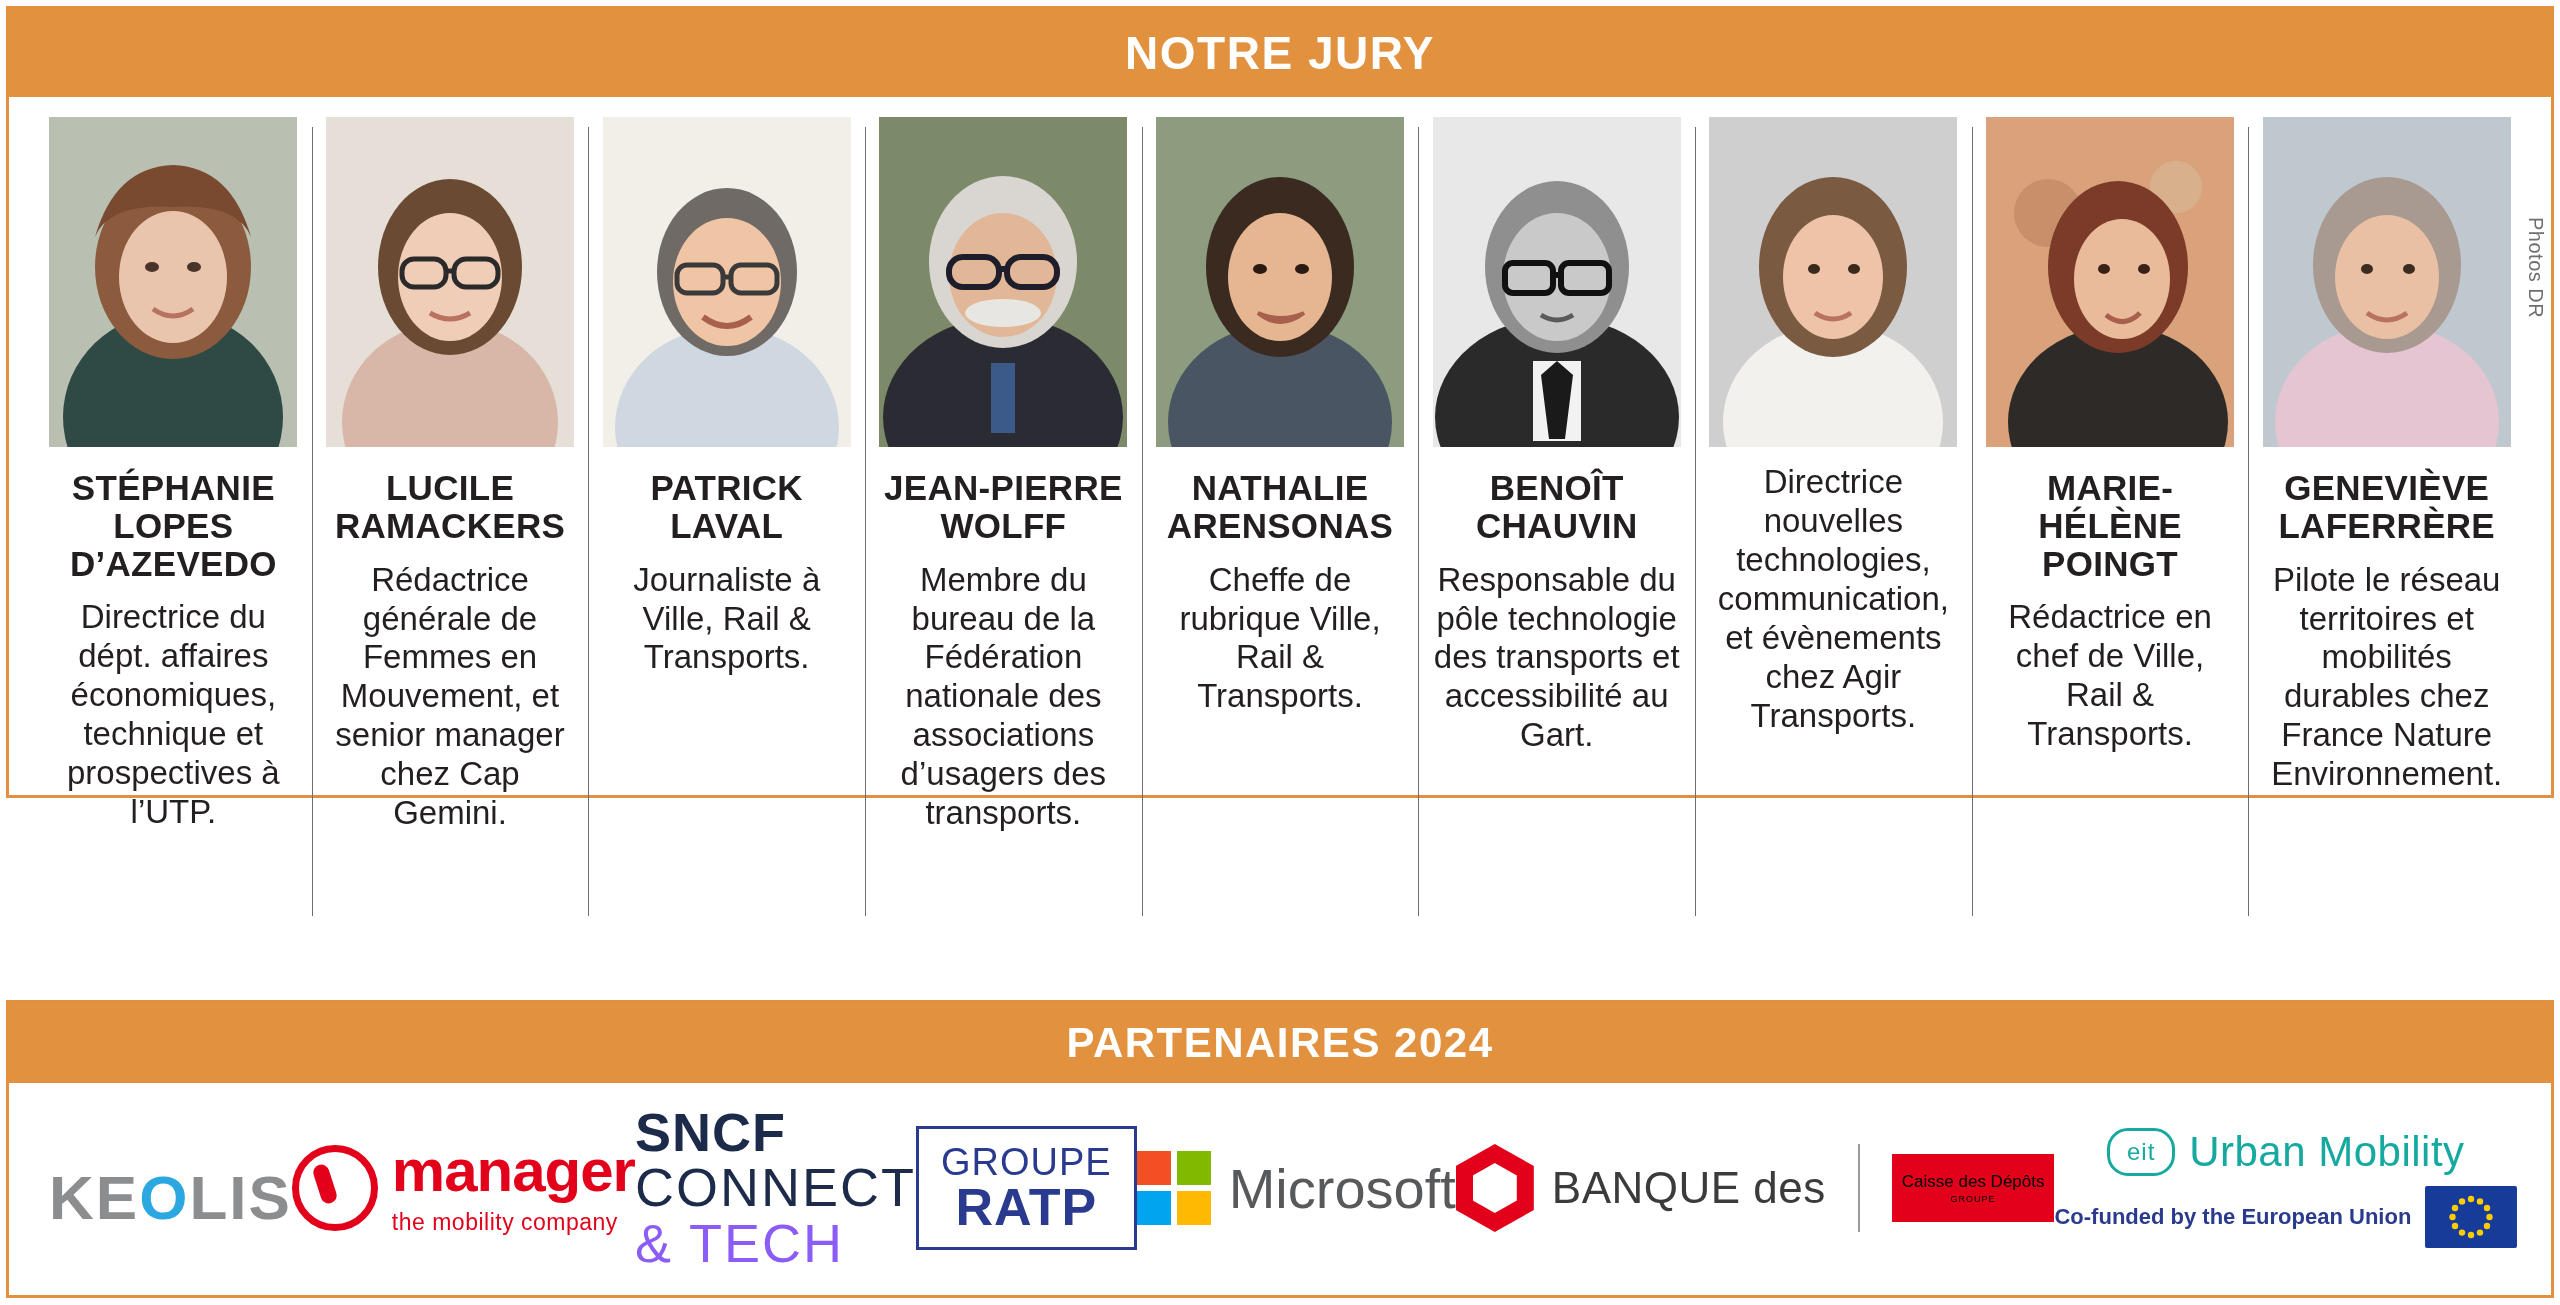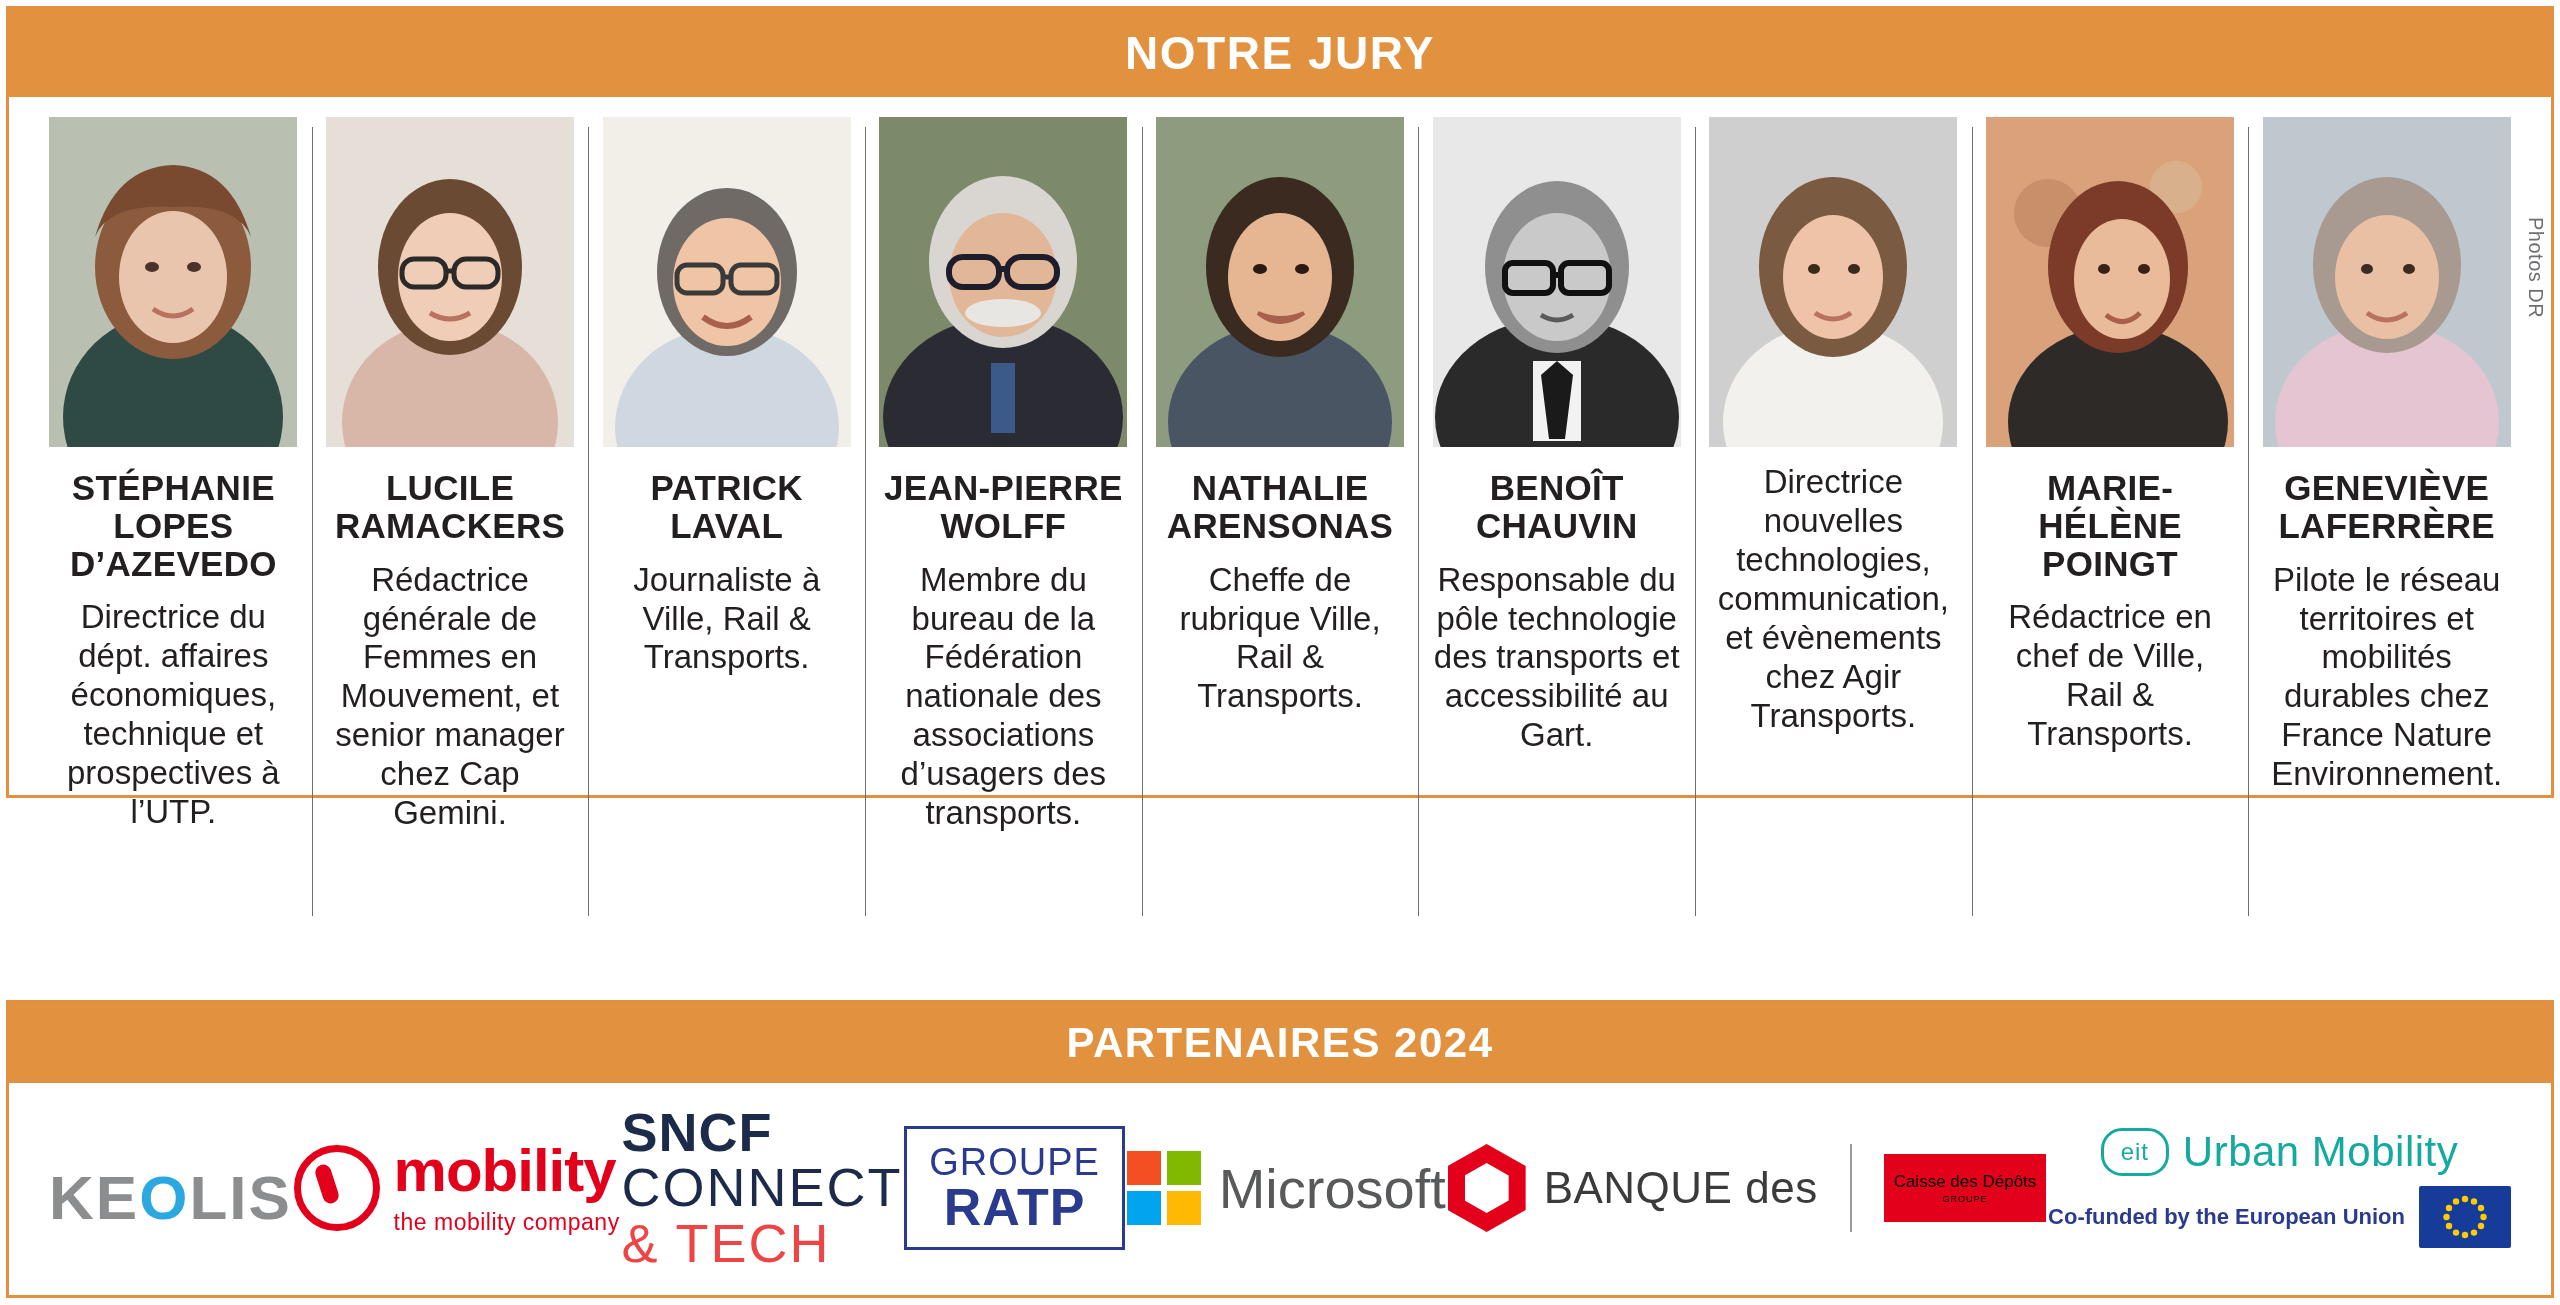--- a/index.html
+++ b/index.html
@@ -183,21 +183,21 @@
   }
   .transdev .sub {
     font-size: 23px; color: #e3001b; letter-spacing: 0.5px; margin-top: 8px;
   }
 
   
   .sncf { display: flex; flex-direction: column; align-items: flex-start; line-height: 1.02; }
   .sncf .l1 { font-size: 54px; font-weight: bold; color: #1d2b4a; letter-spacing: 1px; }
   .sncf .l2 { font-size: 54px; color: #1d2b4a; letter-spacing: 2px; }
   .sncf .l3 { font-size: 54px; color: #1d2b4a; letter-spacing: 2px; }
-  .sncf .teal { color: #ef4444; }
+  .sncf .teal { color: #8b5cf6; }
 
   
   .ratp {
     border: 3px solid #2a3b8f;
     padding: 14px 22px;
     display: flex; flex-direction: column; align-items: center;
     line-height: 1.0;
   }
   .ratp .l1 { font-size: 38px; color: #2a3b8f; letter-spacing: 1px; }
   .ratp .l2 { font-size: 52px; color: #2a3b8f; font-weight: bold; letter-spacing: 1px; }
@@ -426,21 +426,21 @@
           <span>KE</span>
             <span class="blue">O</span>
             <span>LIS</span>
         </div>
       </div>
 
       <div class="logo">
         <div class="transdev">
           <div class="mark"></div>
           <div class="words">
-            <span class="main">mobility</span>
+            <span class="main">manager</span>
             <span class="sub">the mobility company</span>
           </div>
         </div>
       </div>
 
       <div class="logo">
         <div class="sncf">
           <span class="l1">SNCF</span>
           <span class="l2">CONNECT</span>
           <span class="l3 teal">&amp; TECH</span>

